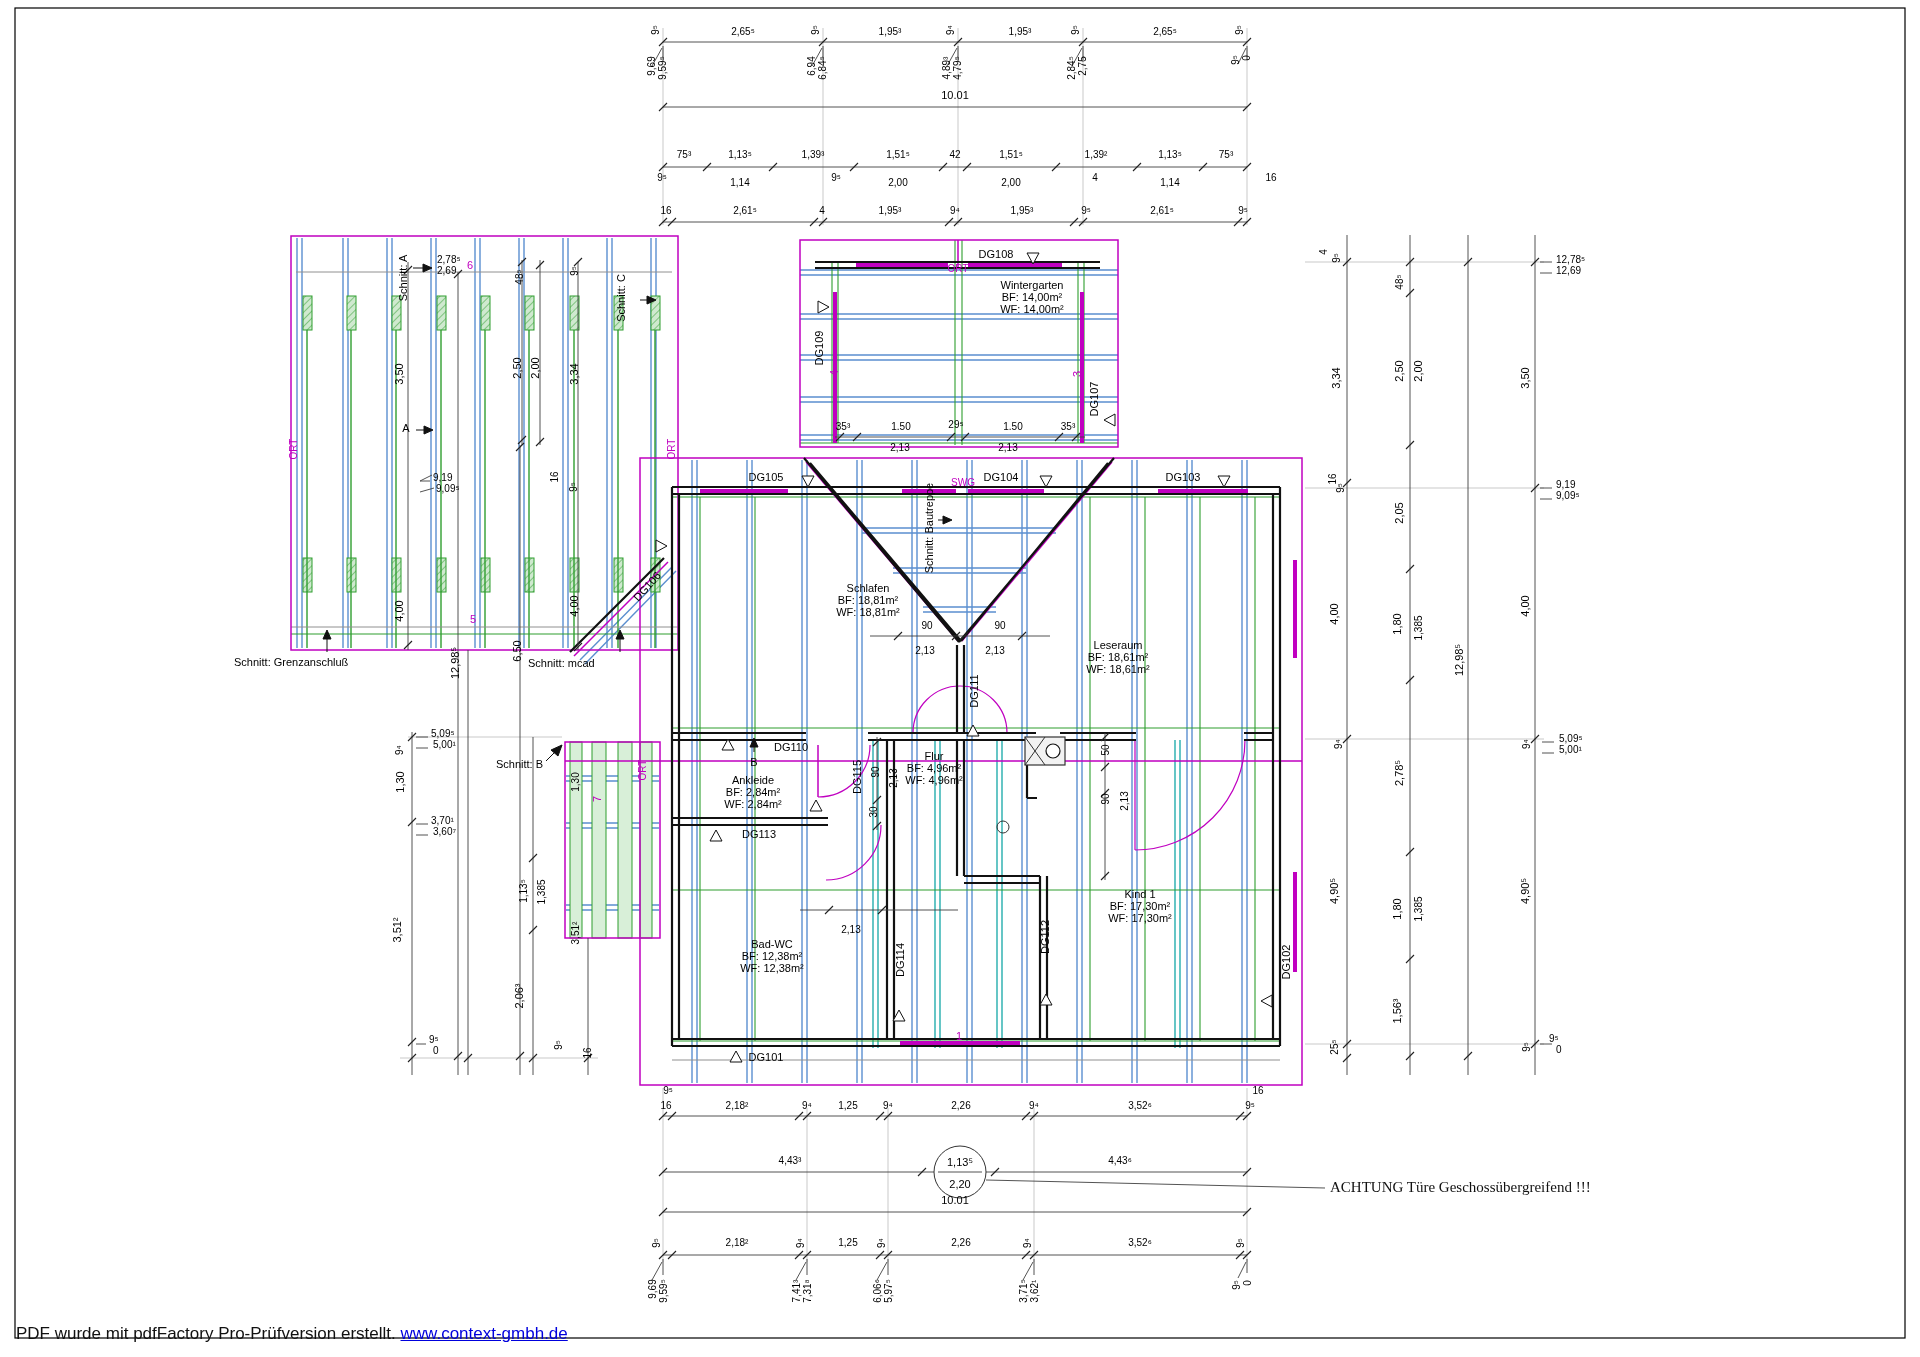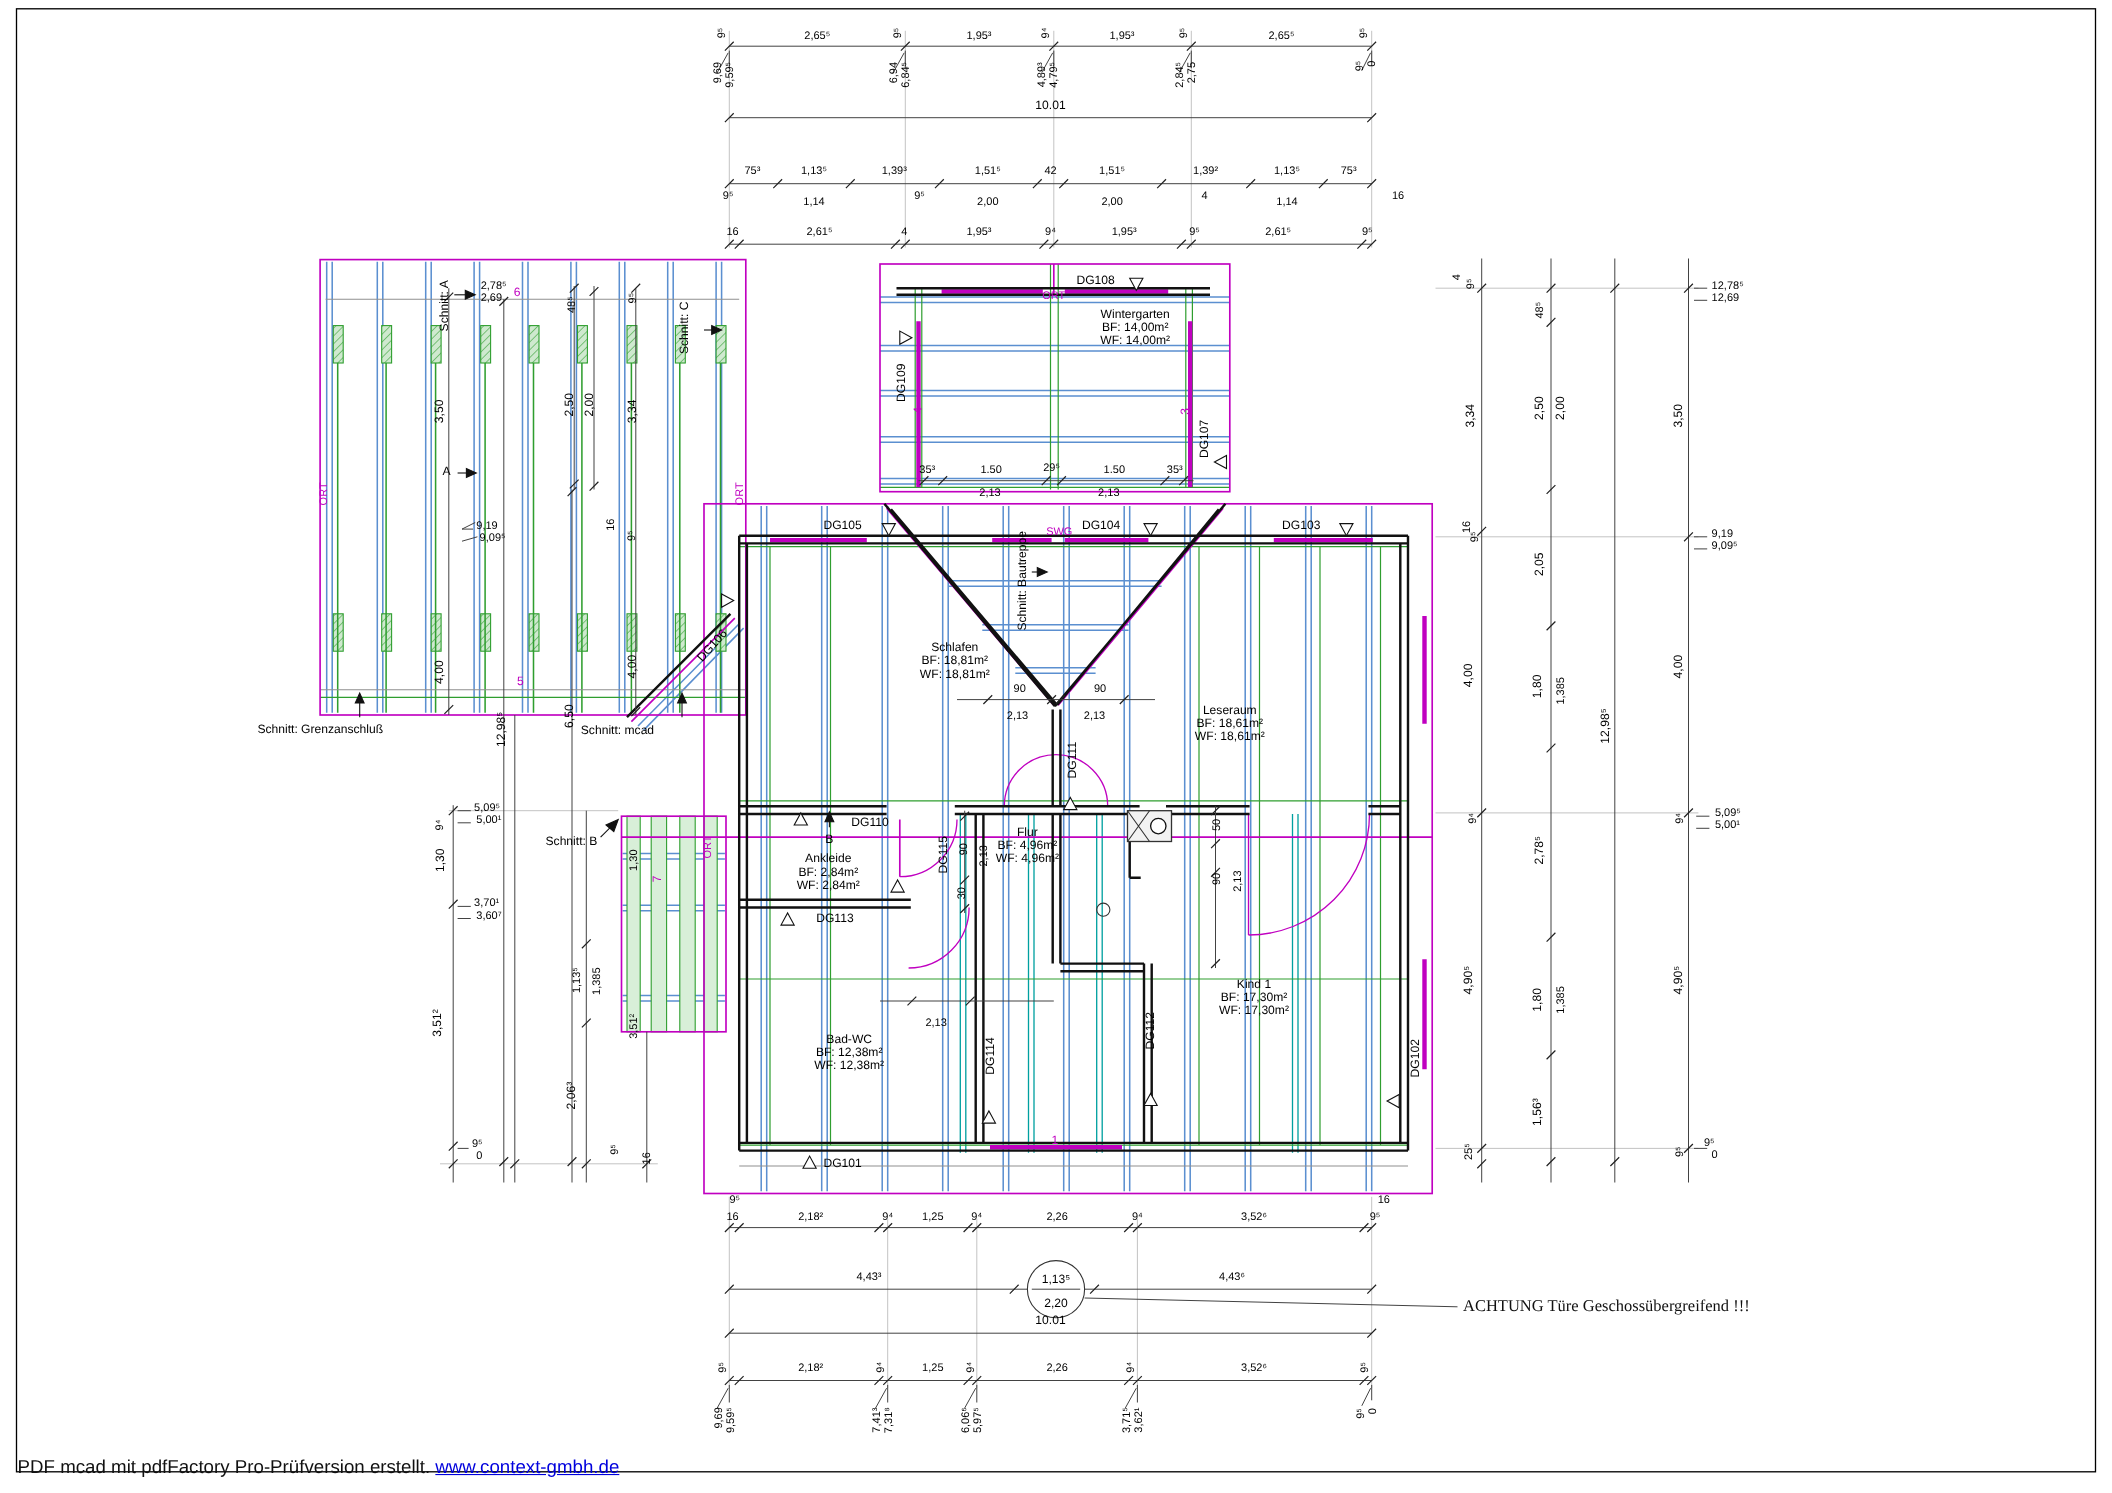--- a/index.html
+++ b/index.html
@@ -421,15 +421,15 @@
         <text x="1530" y="1047" transform="rotate(-90 1530 1047)" font-size="10" text-anchor="middle">9⁵</text>
         <text x="1549" y="1042" font-size="10" text-anchor="start">9⁵</text>
         <text x="1556" y="1053" font-size="10" text-anchor="start">0</text>
       </g>
 
   <text x="1330" y="1192" font-size="15" fill="#111" style="font-family:&quot;Liberation Serif&quot;,&quot;DejaVu Serif&quot;,serif;">ACHTUNG Türe Geschossübergreifend !!!</text>
 </svg>
 
 
 <div class="watermark">
-  <span>PDF mcad mit pdfFactory Pro-Prüfversion erstellt. </span><a>www.context-gmbh.de</a>
+  <span>PDF wurde mit pdfFactory Pro-Prüfversion erstellt. </span><a>www.context-gmbh.de</a>
 </div>
 </div>
 
 </body></html>

